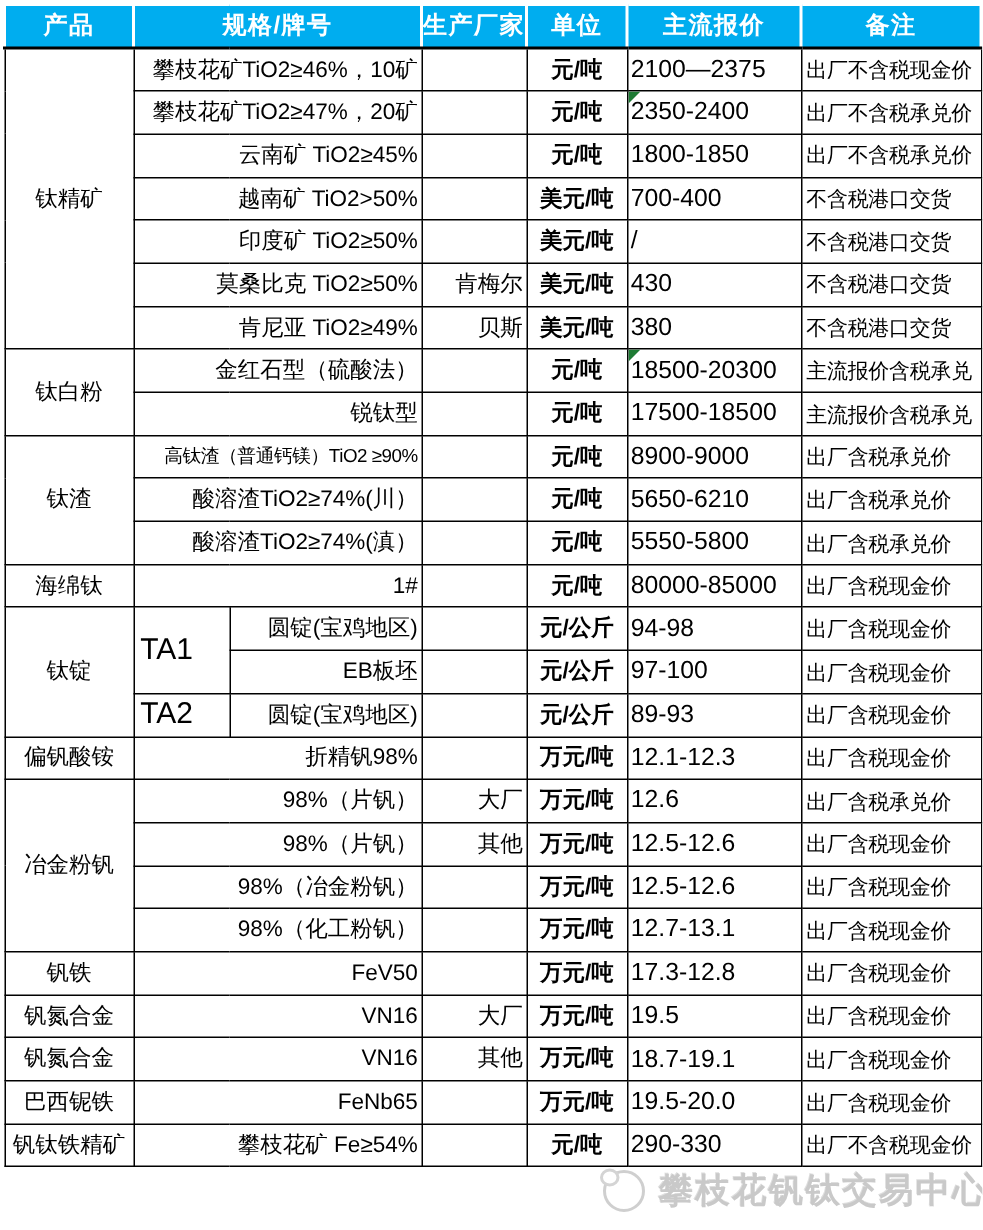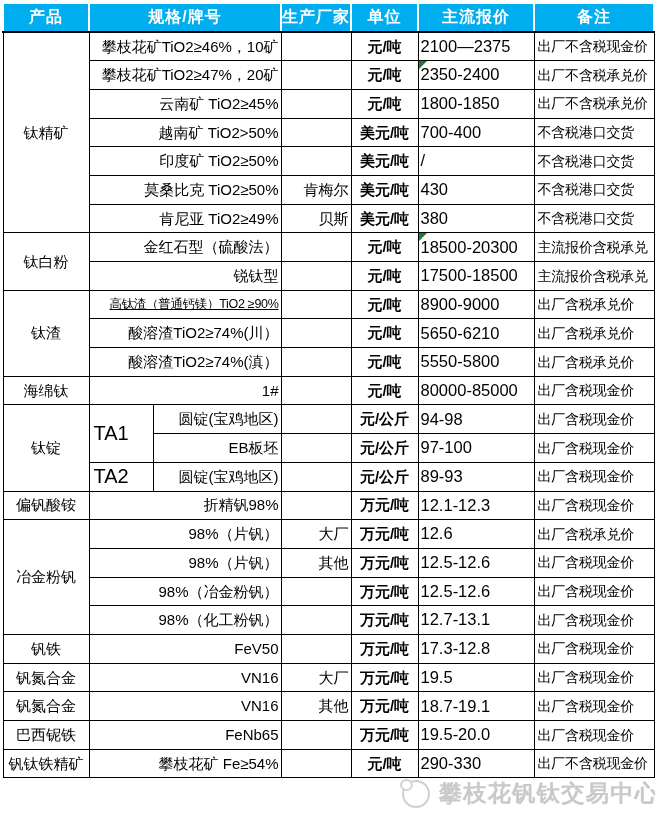--- a/index.html
+++ b/index.html
@@ -42,21 +42,21 @@
     border: 1px solid #000000;
     padding: 0 2px;
     font-size: 15px;
     line-height: 1.05;
     overflow: hidden;
     white-space: nowrap;
   }
   td.prod  { text-align: center; padding: 0 1px; }
   td.grade { text-align: left; padding-left: 4px; font-size: 20px; }
   td.spec  { text-align: right; padding-left: 5px; }
-  td.spec.small { font-size: 12.5px; letter-spacing: -0.3px; text-decoration: underline; }
+  td.spec.small { font-size: 12.5px; letter-spacing: -0.3px; }
   td.mfr   { text-align: right; }
   td.unit  { text-align: center; font-weight: bold; }
   td.price { text-align: left; font-size: 16.5px; position: relative; }
   td.note  { text-align: left; font-size: 14px; padding: 0 1px 0 3px; letter-spacing: -0.2px; }
 
   i.marker {
     position: absolute;
     top: 0; left: 0;
     width: 0; height: 0;
     border-top: 8px solid #1E7B34;

